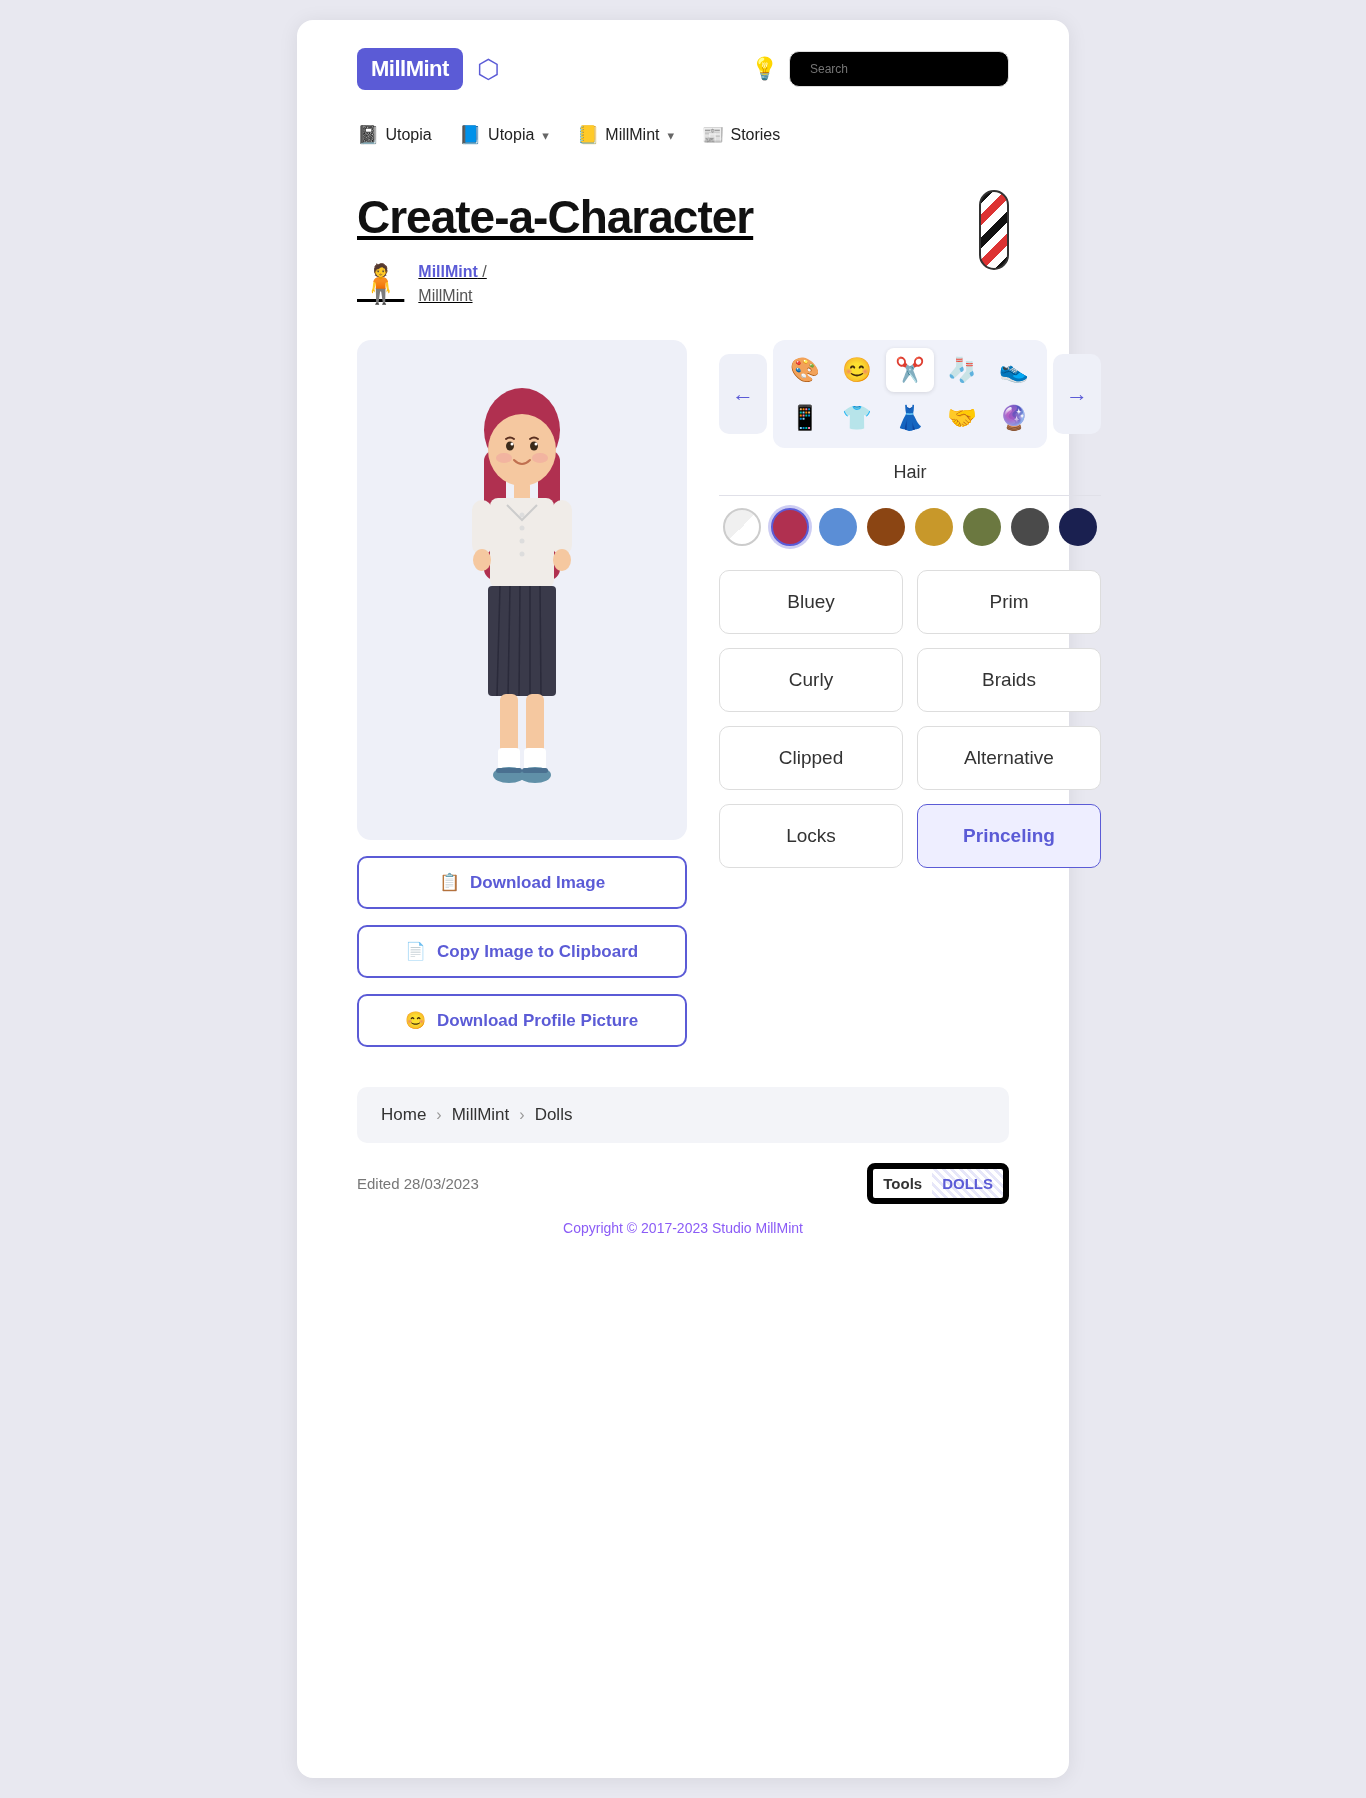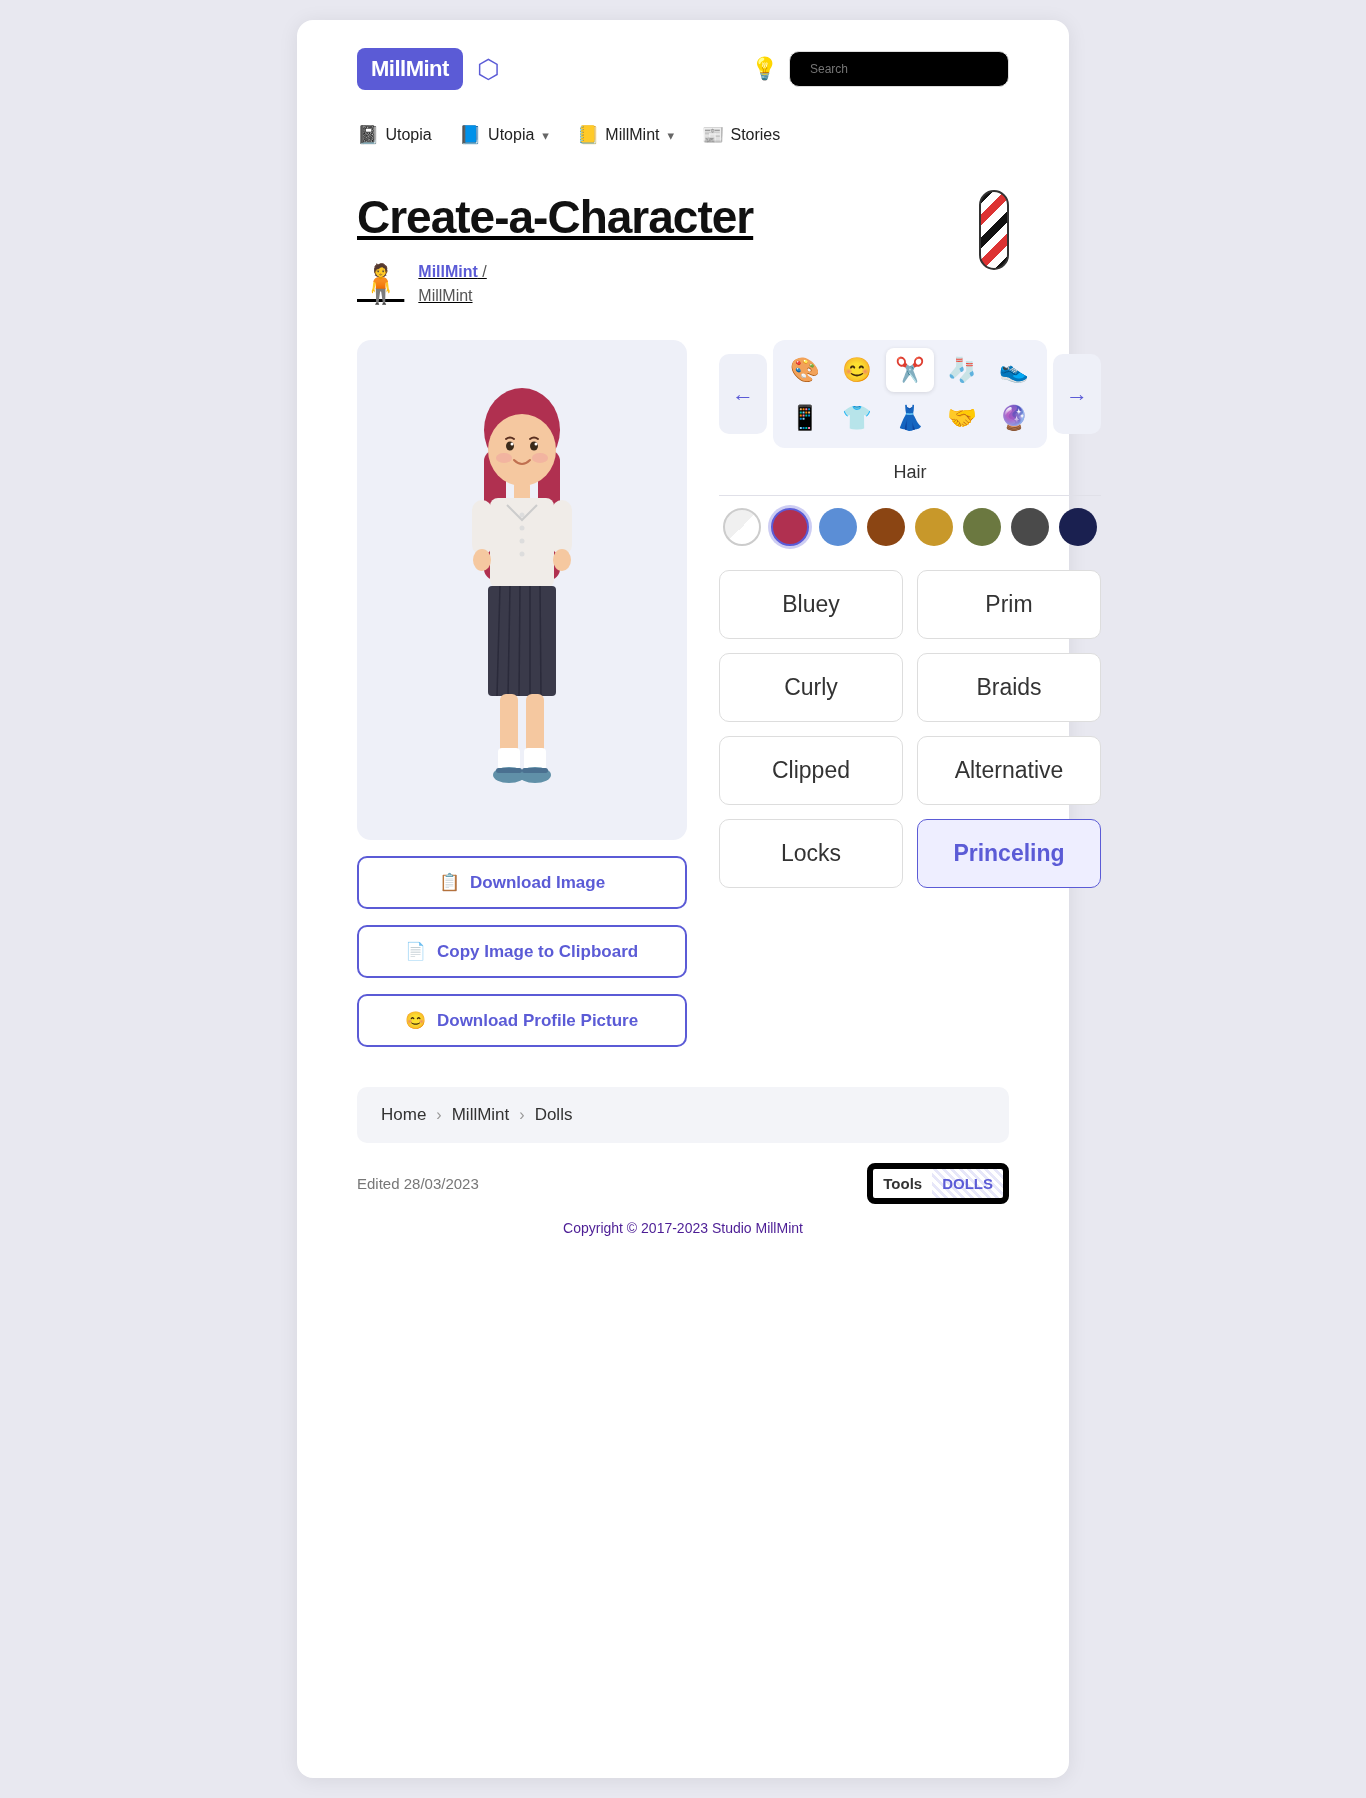--- a/index.html
+++ b/index.html
@@ -261,21 +261,21 @@
     
     .options-grid {
       display: grid;
       grid-template-columns: 1fr 1fr;
       gap: 14px;
     }
     .option-btn {
       border: 1.5px solid #ddd;
       border-radius: 10px;
       padding: 20px 14px;
-      font-size: 23px;
+      font-size: 19px;
       font-weight: 500;
       color: #333;
       background: #fff;
       cursor: pointer;
       text-align: center;
       transition: border-color 0.15s, background 0.15s;
     }
     .option-btn.selected {
       background: #eeeeff;
       border-color: #5b5bd6;
@@ -328,21 +328,21 @@
       background: repeating-linear-gradient(
         45deg,
         transparent 0px, transparent 3px,
         rgba(91,91,214,0.15) 3px, rgba(91,91,214,0.15) 6px
       );
     }
 
     .copyright {
       text-align: center;
       font-size: 14px;
-      color: #4c1d95;
+      color: #8b5cf6;
       padding: 16px 60px 0;
     }
 
     
     .title-row {
       display: flex;
       align-items: flex-start;
       justify-content: space-between;
     }
   </style>

